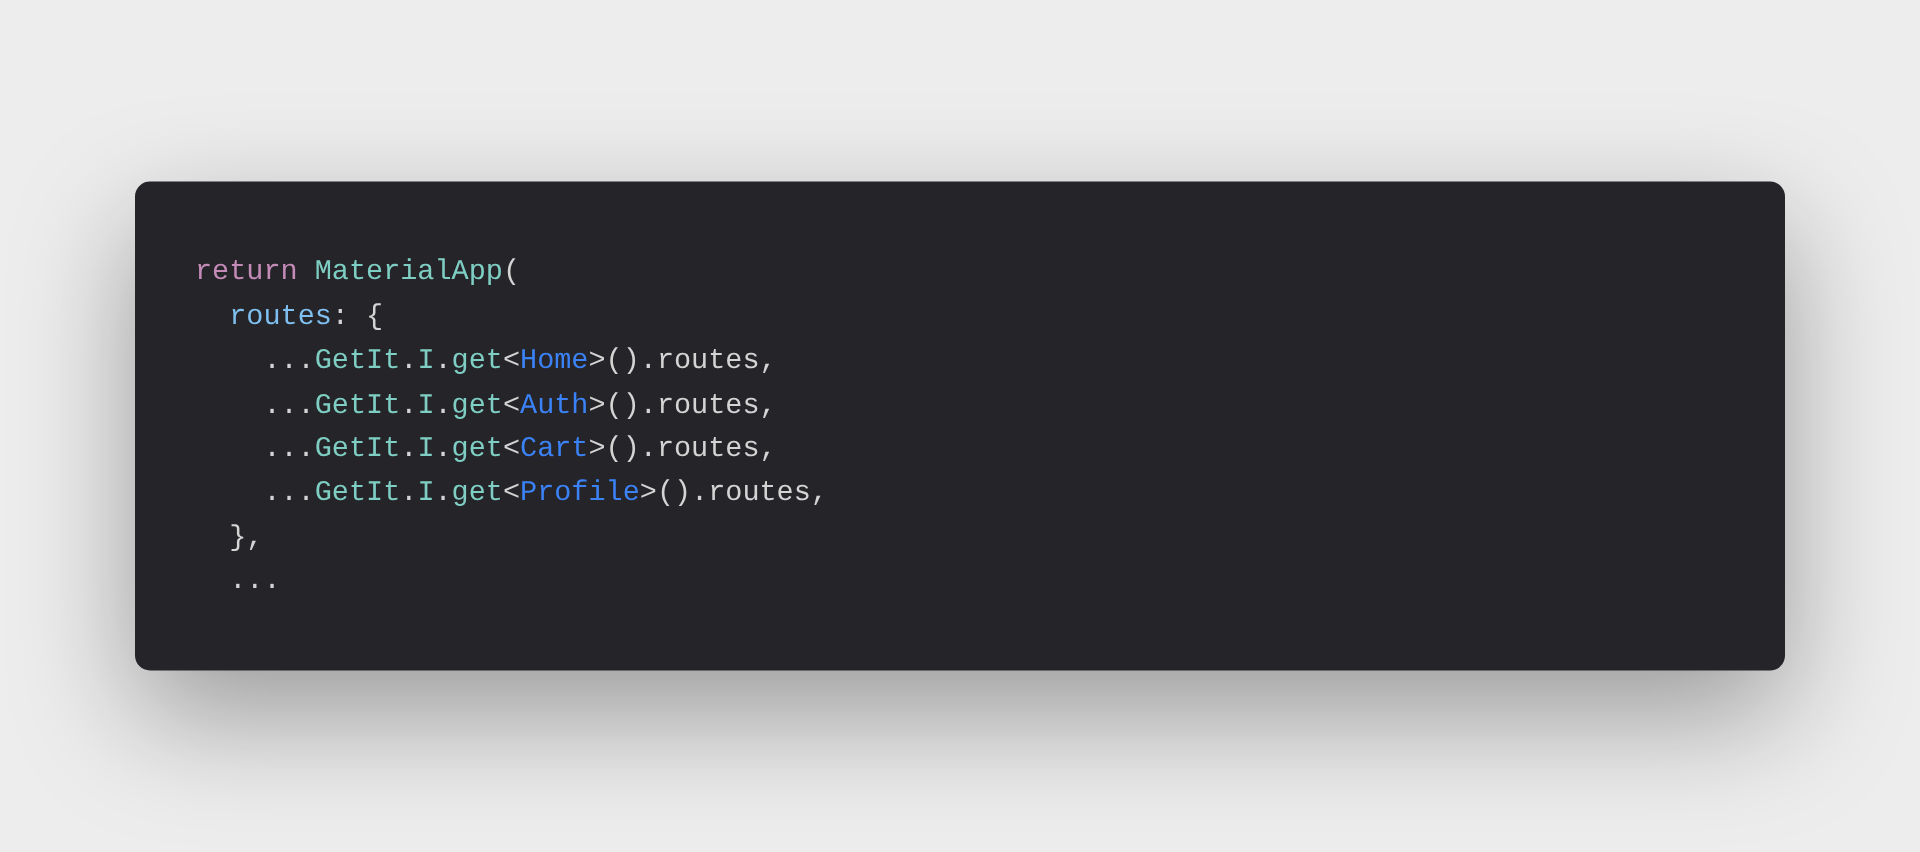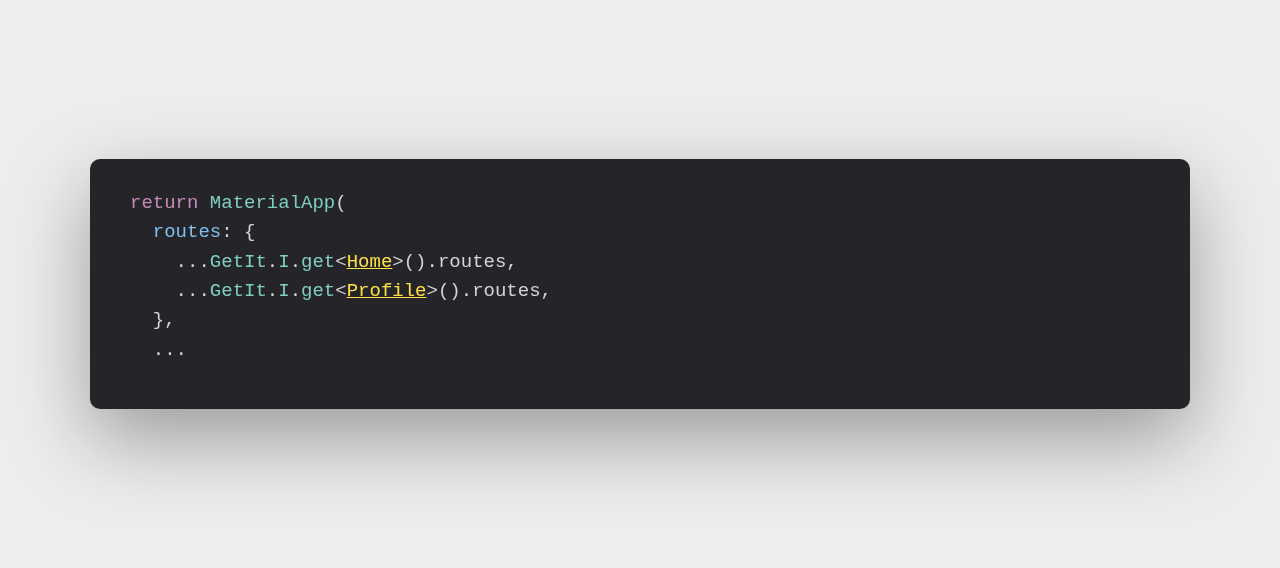--- a/index.html
+++ b/index.html
@@ -13,40 +13,42 @@
       background: #ededed;
       display: flex;
       align-items: center;
       justify-content: center;
       font-family: 'SF Mono', 'Monaco', 'Menlo', 'Consolas', 'Courier New', monospace;
     }
     .code-block {
       width: 1100px;
       background: #252428;
       border-radius: 10px;
-      padding: 30px 40px 44px 40px;
+      padding: 46px 40px 44px 40px;
       box-shadow: 0 30px 80px rgba(0,0,0,0.35);
       font-size: 19px;
       line-height: 1.55;
       color: #d4d4d4;
     }
     .line {
       white-space: pre;
     }
     .kw { color: #c48ab8; }
     .cls { color: #7ecec3; }
     .param { color: #7fbff0; }
     .prop { color: #d4d4d4; }
     .punct { color: #d4d4d4; }
-    .type { color: #fde047; text-decoration: underline; }
+    .type { color: #3b82f6; }
     .method { color: #7ecec3; margin-top: 36px; }
   </style>
 </head>
 <body>
 
 <div class="code-block">
   <div class="line"><span class="kw">return</span><span> </span><span class="cls">MaterialApp</span><span class="punct">(</span></div>
   <div class="line"><span>  </span><span class="param">routes</span><span class="punct">: {</span></div>
   <div class="line"><span>    </span><span class="punct">...</span><span class="cls">GetIt</span><span class="punct">.</span><span class="cls">I</span><span class="punct">.</span><span class="method">get</span><span class="punct">&lt;</span><span class="type">Home</span><span class="punct">&gt;</span><span class="punct">().</span><span class="prop">routes</span><span class="punct">,</span></div>
+  <div class="line"><span>    </span><span class="punct">...</span><span class="cls">GetIt</span><span class="punct">.</span><span class="cls">I</span><span class="punct">.</span><span class="method">get</span><span class="punct">&lt;</span><span class="type">Auth</span><span class="punct">&gt;</span><span class="punct">().</span><span class="prop">routes</span><span class="punct">,</span></div>
+  <div class="line"><span>    </span><span class="punct">...</span><span class="cls">GetIt</span><span class="punct">.</span><span class="cls">I</span><span class="punct">.</span><span class="method">get</span><span class="punct">&lt;</span><span class="type">Cart</span><span class="punct">&gt;</span><span class="punct">().</span><span class="prop">routes</span><span class="punct">,</span></div>
   <div class="line"><span>    </span><span class="punct">...</span><span class="cls">GetIt</span><span class="punct">.</span><span class="cls">I</span><span class="punct">.</span><span class="method">get</span><span class="punct">&lt;</span><span class="type">Profile</span><span class="punct">&gt;</span><span class="punct">().</span><span class="prop">routes</span><span class="punct">,</span></div>
   <div class="line"><span>  </span><span class="punct">},</span></div>
   <div class="line"><span>  </span><span class="punct">...</span></div>
 </div>
 
 </body></html>

